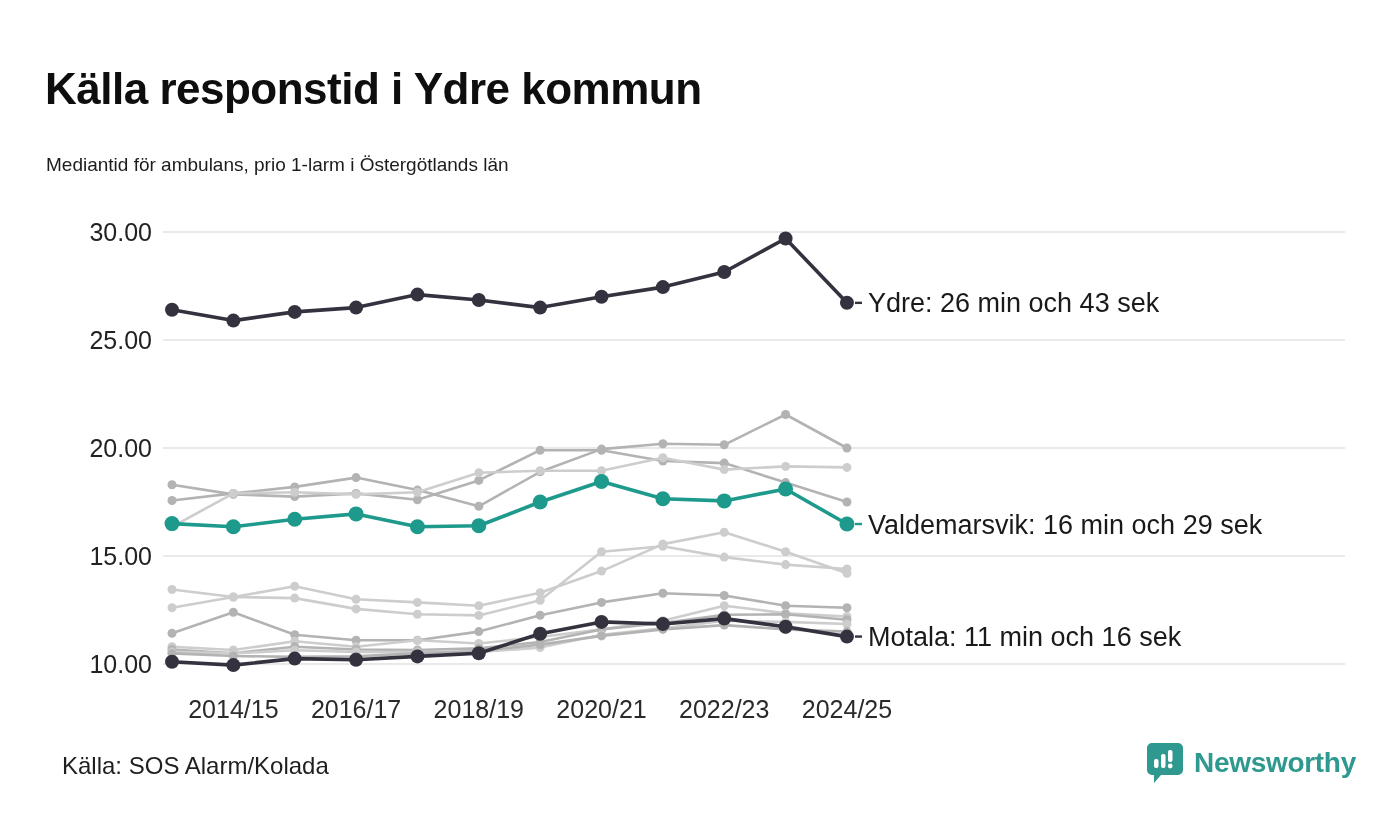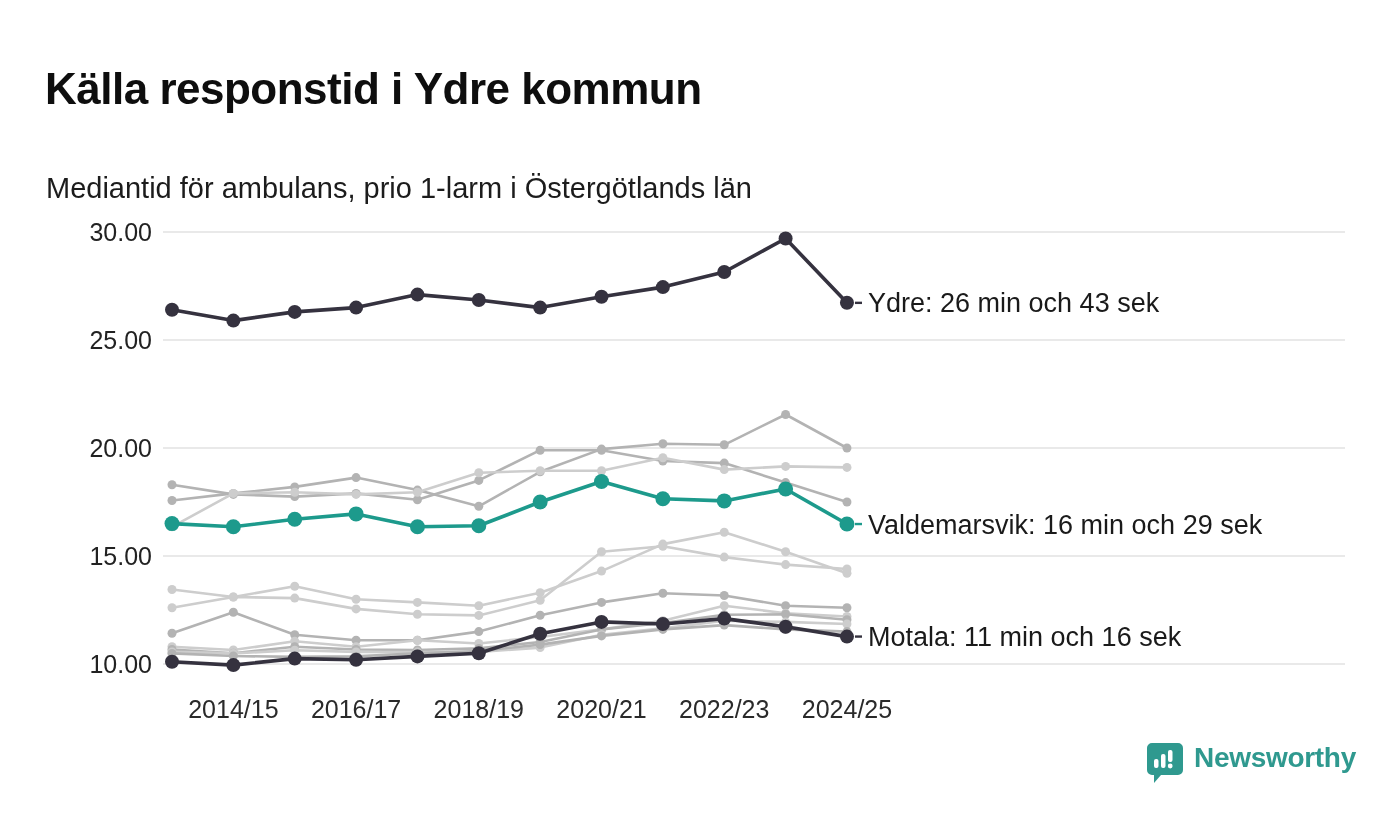--- a/index.html
+++ b/index.html
@@ -1,22 +1,22 @@
 <!DOCTYPE html>
 <html><head>
 <meta charset="utf-8">
 <style>
   html,body{margin:0;padding:0;background:#fff;}
   .page{position:relative;width:1400px;height:840px;background:#ffffff;overflow:hidden;
         font-family:"Liberation Sans","DejaVu Sans",sans-serif;}
   .title{position:absolute;left:45px;top:64px;font-size:44px;font-weight:700;color:#0e0e0e;letter-spacing:-0.5px;}
-  .subtitle{position:absolute;left:46px;top:172px;font-size:29px;font-weight:400;color:#1c1c1c;}
+  .subtitle{position:absolute;left:46px;top:154px;font-size:19px;font-weight:400;color:#1c1c1c;}
   .source{position:absolute;left:62px;top:752px;font-size:24px;color:#1f1f1f;}
   .chart-svg{position:absolute;left:0;top:0;}
-  .logo{position:absolute;left:1146px;top:742px;display:flex;gap:10px;}
+  .logo{position:absolute;left:1146px;top:742px;display:flex;align-items:center;gap:10px;}
   .logo-text{font-size:28px;font-weight:700;color:#2f998f;letter-spacing:-0.3px;}
 </style>
 </head>
 <body>
 
 <div class="page">
 
   <svg class="chart-svg" id="chart" width="1400" height="840" viewBox="0 0 1400 840">
       <line x1="163" x2="1345" y1="232" y2="232" stroke="#e9e9e9" stroke-width="2"></line>
       <text x="152" y="241" text-anchor="end" font-size="25" fill="#222222" font-family="Liberation Sans, DejaVu Sans, sans-serif">30.00</text>
@@ -206,20 +206,21 @@
       <circle cx="662.88" cy="287.1" r="7" fill="#35323f"></circle>
       <circle cx="724.24" cy="272.0" r="7" fill="#35323f"></circle>
       <circle cx="785.6" cy="238.5" r="7" fill="#35323f"></circle>
       <circle cx="846.96" cy="302.8" r="7" fill="#35323f"></circle>
       <line x1="854.96" x2="862" y1="302.848" y2="302.848" stroke="#35323f" stroke-width="2.4"></line>
       <text x="868" y="312.348" font-size="27" fill="#1a1a1a" font-family="Liberation Sans, DejaVu Sans, sans-serif">Ydre: 26 min och 43 sek</text>
     </svg>
 
   <h1 class="title" style="margin:0;">Källa responstid i Ydre kommun</h1>
   <div class="subtitle">Mediantid för ambulans, prio 1-larm i Östergötlands län</div>
+  <div class="source">Källa: SOS Alarm/Kolada</div>
 
   <div class="logo">
     <svg width="38" height="42" viewBox="0 0 38 42">
       <path d="M6 1 h26 a5 5 0 0 1 5 5 v22 a5 5 0 0 1 -5 5 h-17 l-7 8 v-8 h-2 a5 5 0 0 1 -5 -5 v-22 a5 5 0 0 1 5 -5 z" fill="#2f998f"></path>
       <rect x="8" y="17" width="4.5" height="9" rx="2" fill="#ffffff"></rect>
       <rect x="15" y="12" width="4.5" height="14" rx="2" fill="#ffffff"></rect>
       <rect x="22" y="8" width="4.5" height="12" rx="2" fill="#ffffff"></rect>
       <circle cx="24.2" cy="24" r="2.4" fill="#ffffff"></circle>
     </svg>
     <span class="logo-text">Newsworthy</span>

